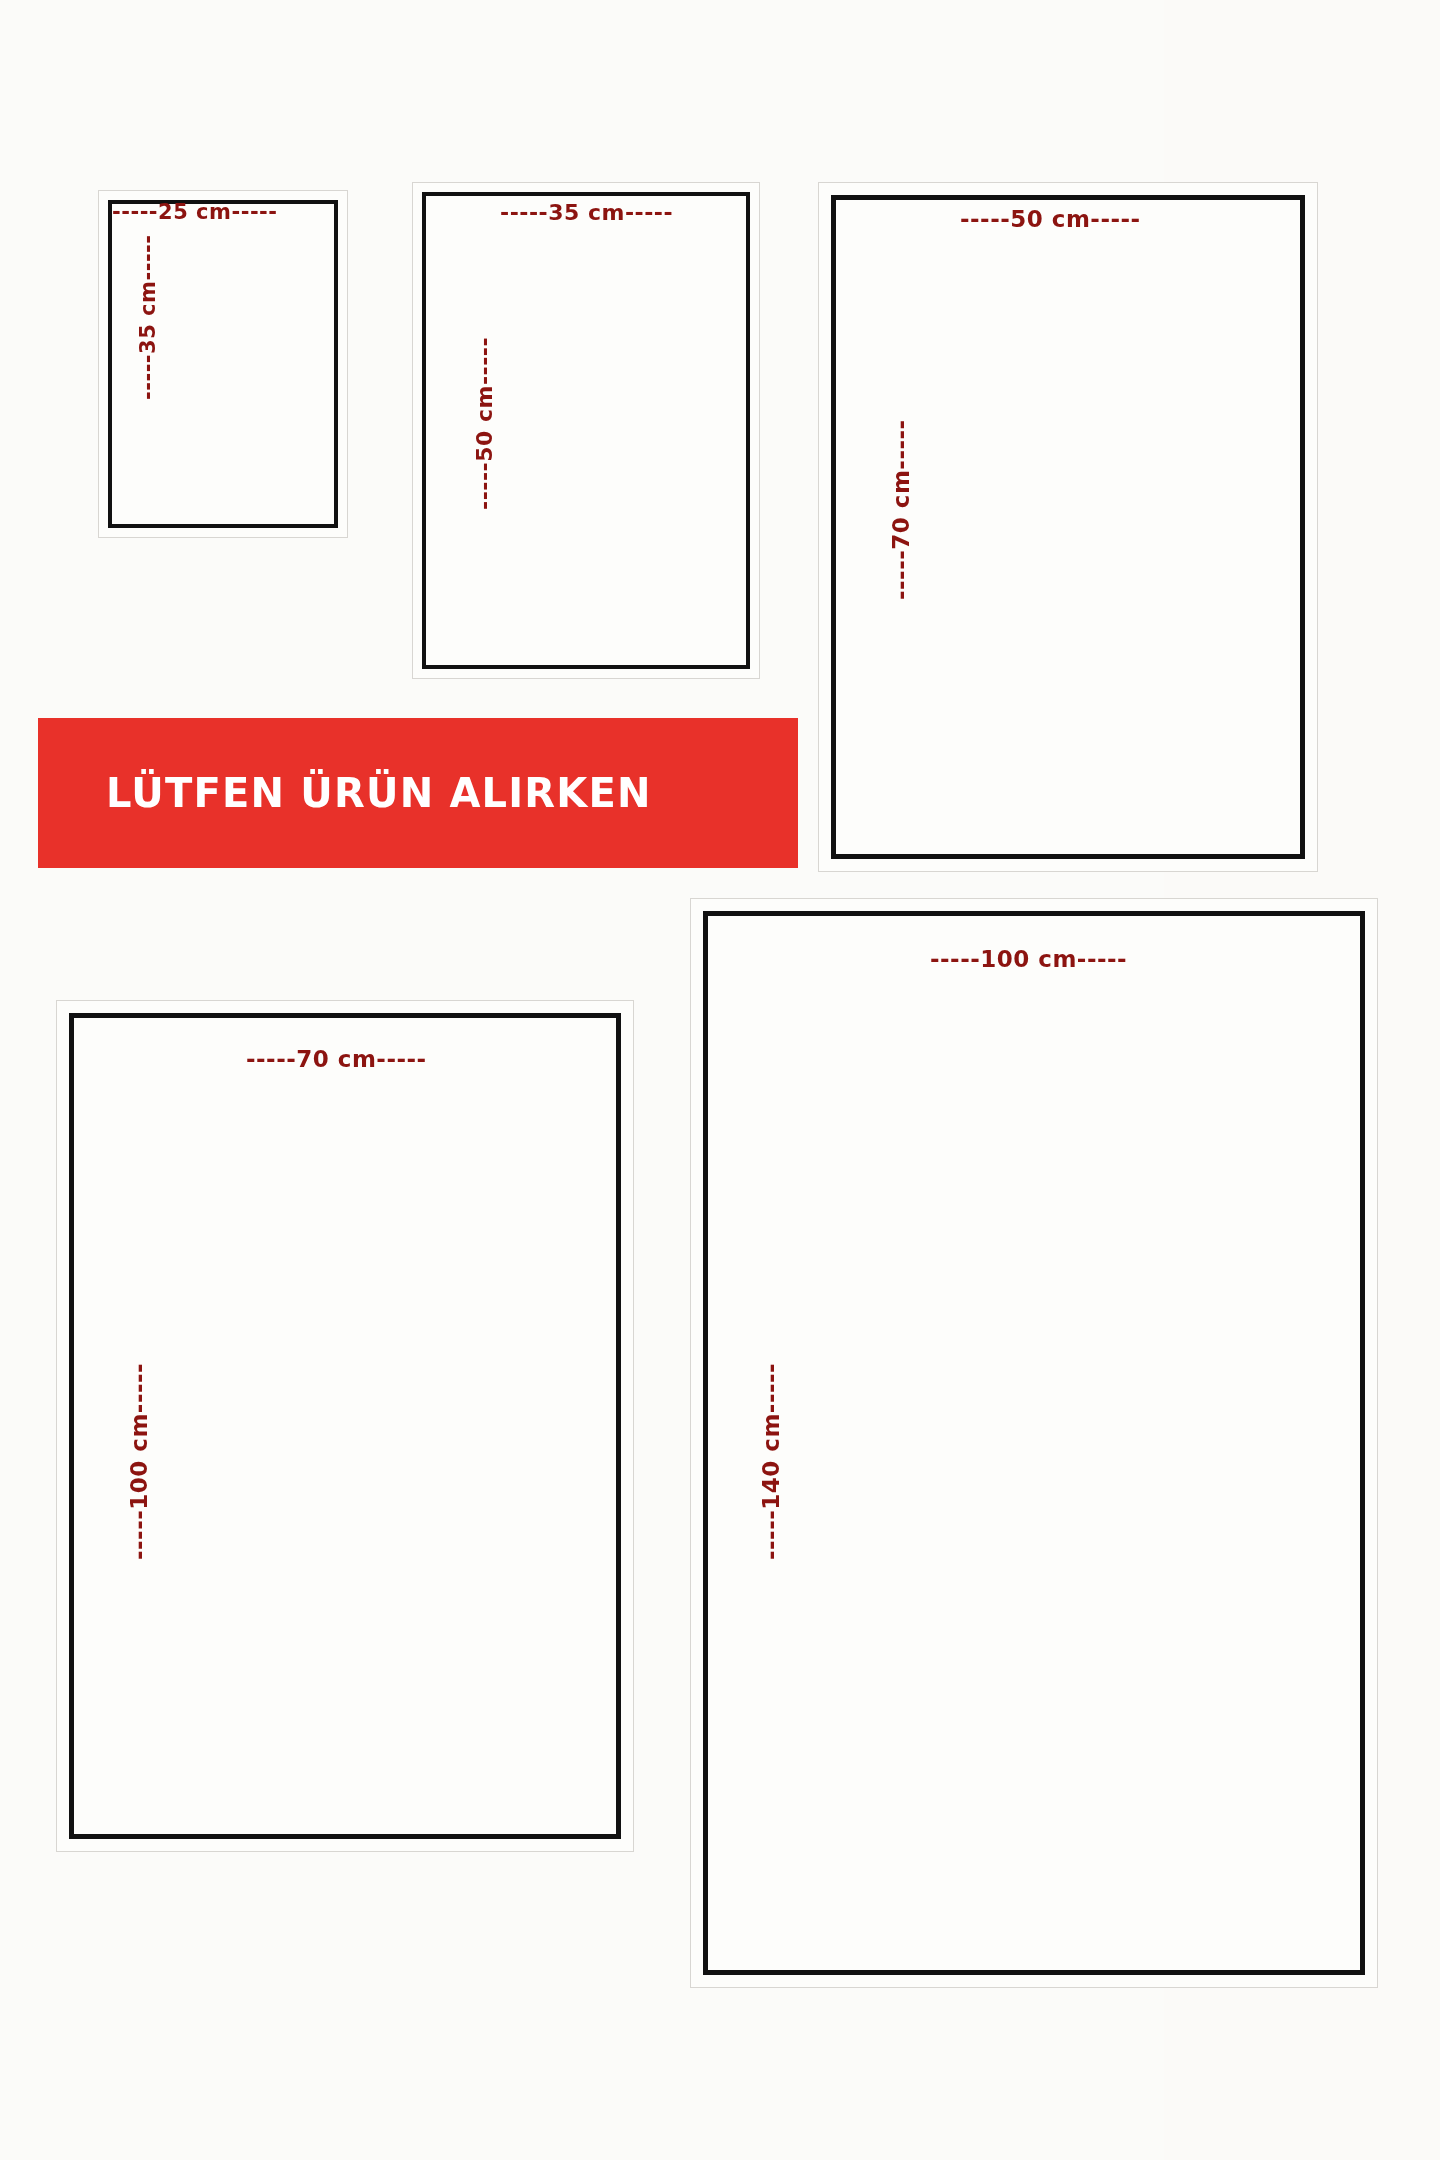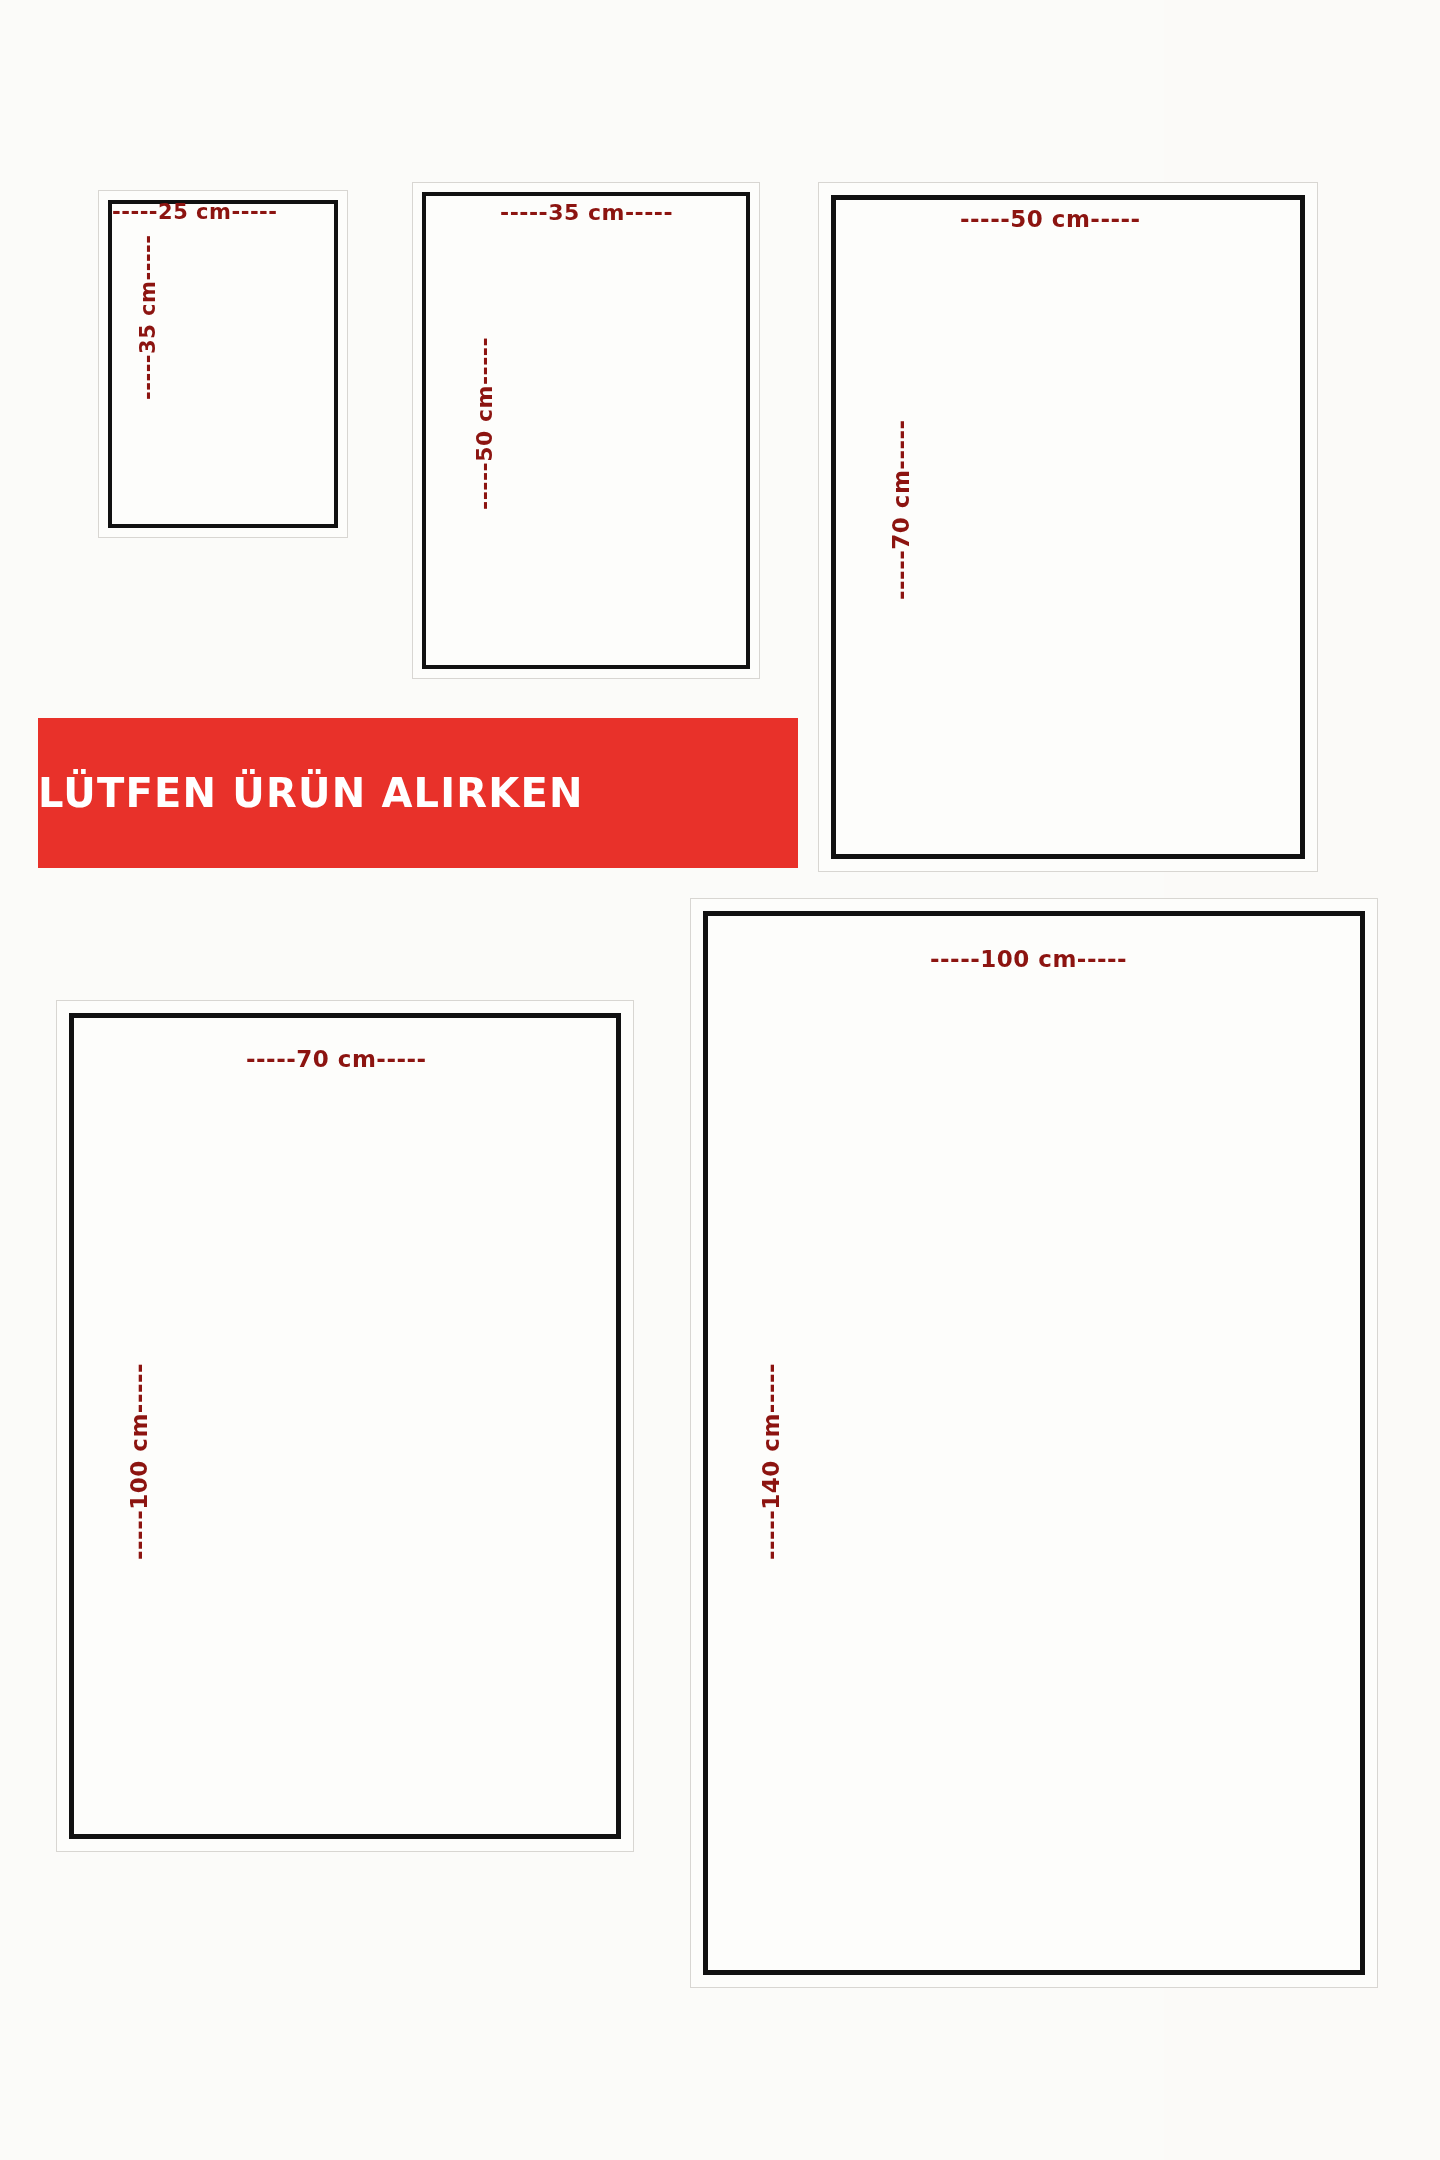--- a/index.html
+++ b/index.html
@@ -63,20 +63,21 @@
   #warning-banner {
     position: absolute;
     left: 38px;
     top: 718px;
     width: 760px;
     height: 150px;
     background: #e8312a;
     display: flex;
     flex-direction: column;
     justify-content: center;
+    padding-left: 68px;
     box-sizing: border-box;
   }
   #warning-banner .line {
     color: #ffffff;
     font-size: 40px;
     font-weight: bold;
     letter-spacing: 1.2px;
     line-height: 1.32;
     font-family: "DejaVu Sans", sans-serif;
   }

